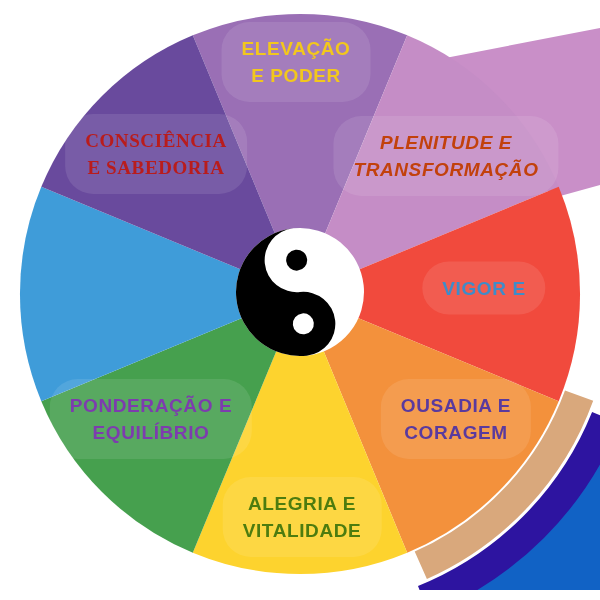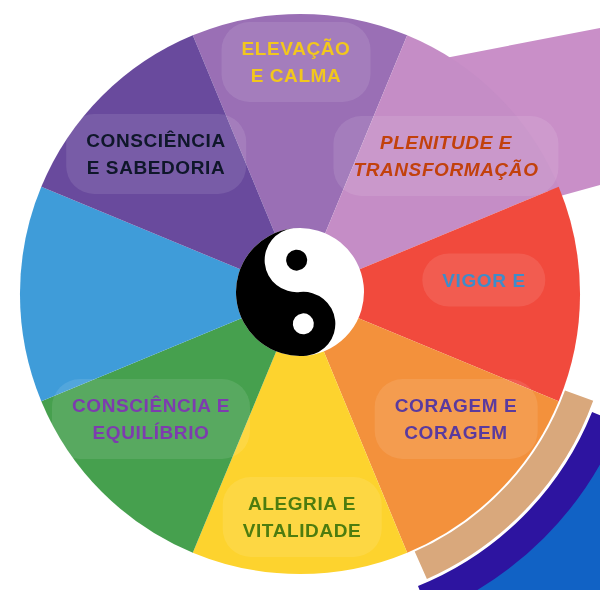--- a/index.html
+++ b/index.html
@@ -7,21 +7,21 @@
          font-family:"Liberation Sans","DejaVu Sans",sans-serif;}
   .stage svg{position:absolute;left:0;top:0;}
   .seg-label{position:absolute;transform:translate(-50%,-50%);text-align:center;
              font-weight:700;font-size:19px;line-height:27px;letter-spacing:.6px;
              padding:13px 20px;border-radius:28px;background:rgba(255,255,255,.10);
              white-space:nowrap;}
   .seg-label span{display:block;}
   
   .pos-elevacao   {left:296px;top:62px;}
   .pos-plenitude  {left:446px;top:156px;}
-  .pos-vigor      {left:484px;top:280px;}
+  .pos-vigor      {left:484px;top:288px;}
   .pos-coragem    {left:456px;top:419px;}
   .pos-alegria    {left:302px;top:517px;}
   .pos-equilibrio {left:151px;top:419px;}
   .pos-calma      {left:128px;top:277px;}
   .pos-consciencia{left:156px;top:154px;}
 </style>
 </head>
 <body>
 
 <div class="stage">
@@ -54,39 +54,39 @@
     <g transform="translate(300,292) rotate(-6)">
       <circle r="64" fill="#ffffff"></circle>
       <path d="M0,-64 A64,64 0 0 0 0,64 A32,32 0 0 0 0,0 A32,32 0 0 1 0,-64 Z" fill="#000000"></path>
       <circle cx="0" cy="-32" r="10.5" fill="#000000"></circle>
       <circle cx="0" cy="32" r="10.5" fill="#ffffff"></circle>
     </g>
   </svg>
 
   <div class="seg-label pos-elevacao" style="color: rgb(242, 199, 29);">
     <span>ELEVAÇÃO</span>
-    <span>E CALMA</span>
+    <span>E PODER</span>
   </div>
   <div class="seg-label pos-plenitude" style="color: #c2410c; font-style: italic;">
     <span>PLENITUDE E</span>
     <span>TRANSFORMAÇÃO</span>
   </div>
   <div class="seg-label pos-vigor" style="color: rgb(63, 140, 201);">
     <span>VIGOR E</span>
   </div>
   <div class="seg-label pos-coragem" style="color: rgb(90, 58, 158);">
-    <span>CORAGEM E</span>
+    <span>OUSADIA E</span>
     <span>CORAGEM</span>
   </div>
   <div class="seg-label pos-alegria" style="color: #4d7c0f;">
     <span>ALEGRIA E</span>
     <span>VITALIDADE</span>
   </div>
   <div class="seg-label pos-equilibrio" style="color: rgb(125, 60, 174);">
-    <span>CONSCIÊNCIA E</span>
+    <span>PONDERAÇÃO E</span>
     <span>EQUILÍBRIO</span>
   </div>
-  <div class="seg-label pos-consciencia" style="color: #0f172a;">
+  <div class="seg-label pos-consciencia" style="color: #b91c1c; font-family: Liberation Serif, serif;">
     <span>CONSCIÊNCIA</span>
     <span>E SABEDORIA</span>
   </div>
 
 </div>
 
 </body></html>

